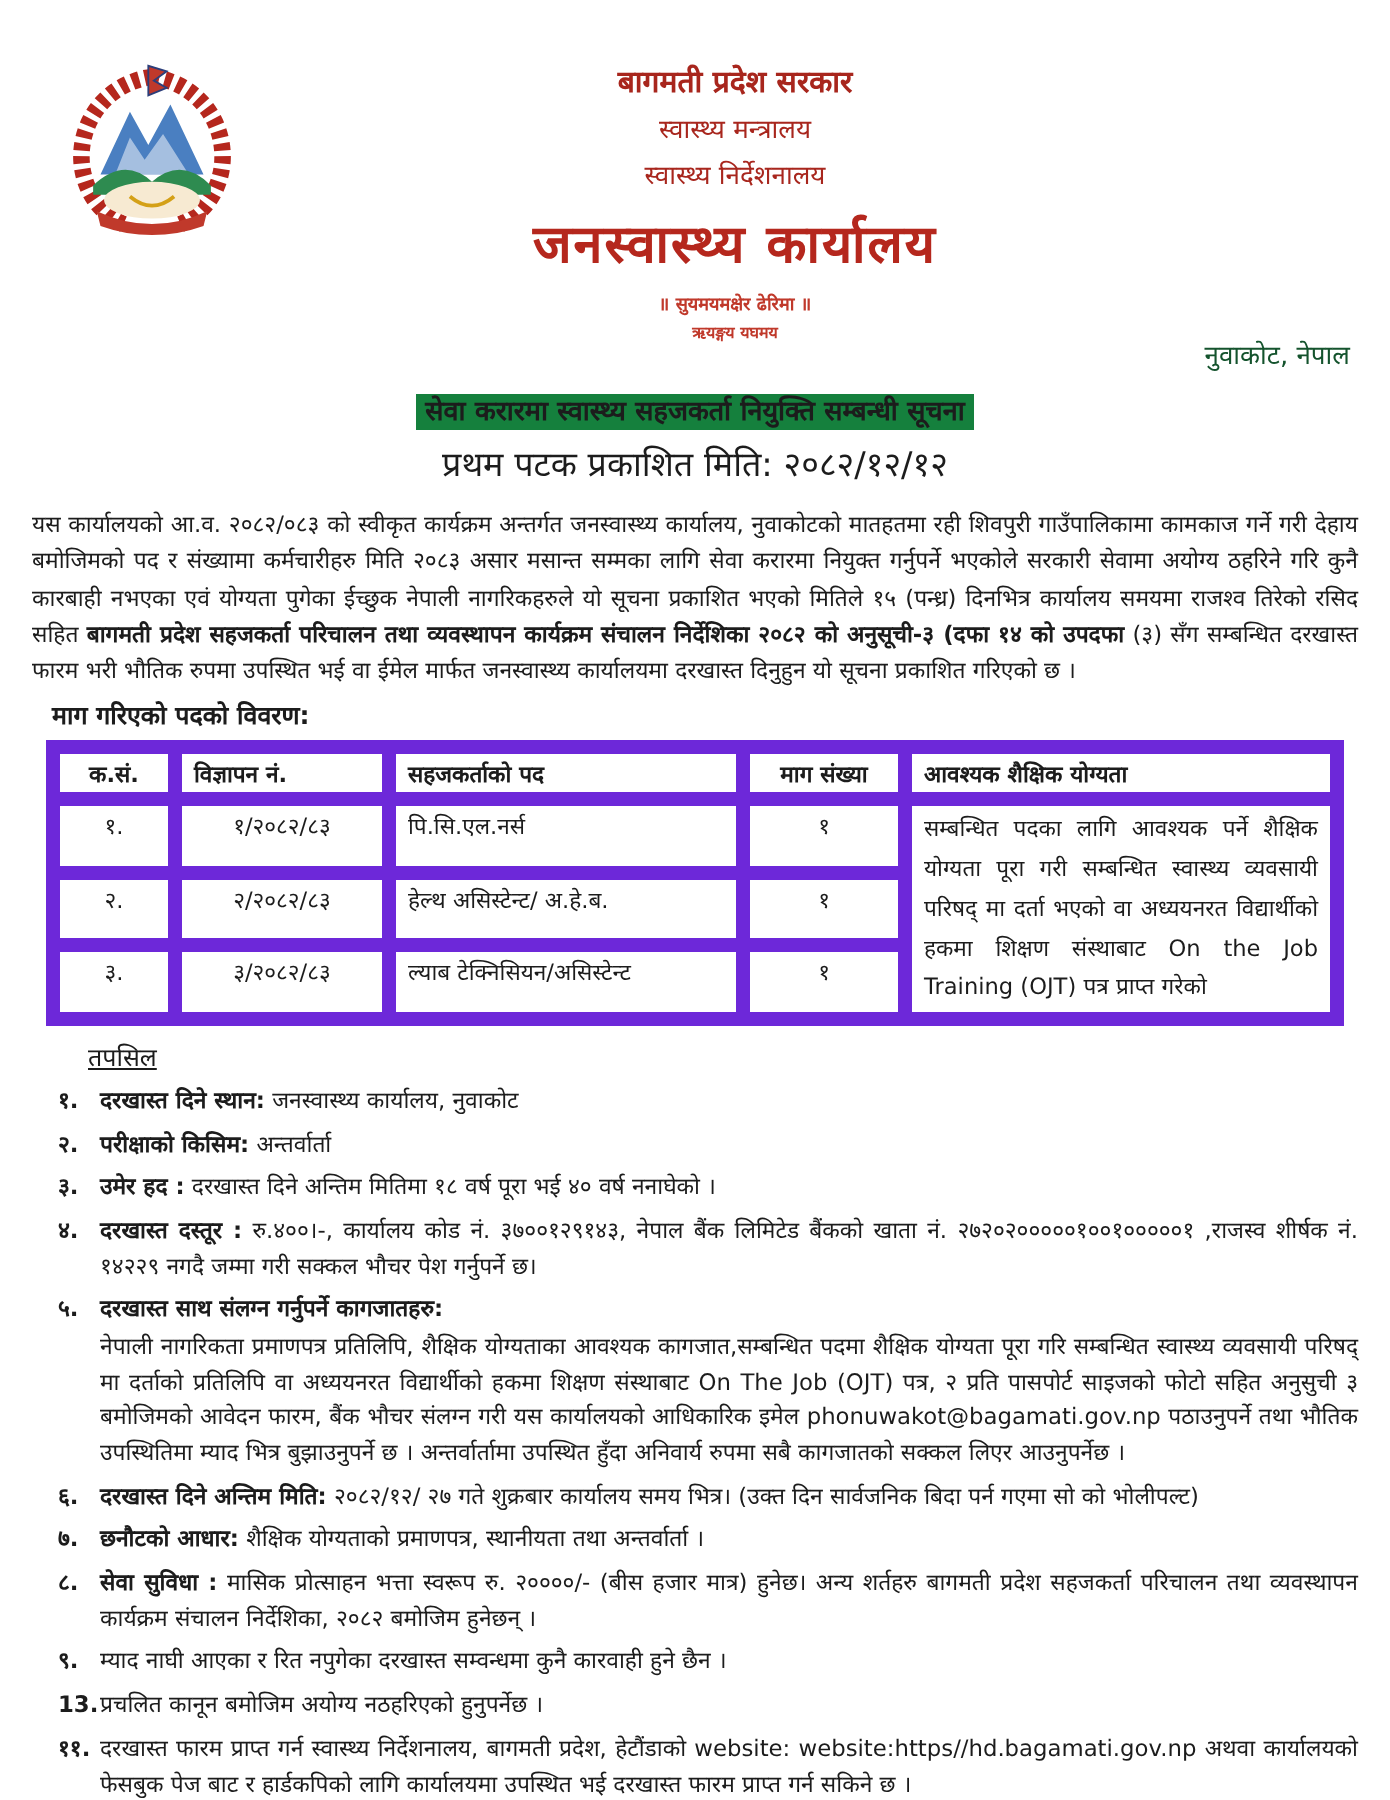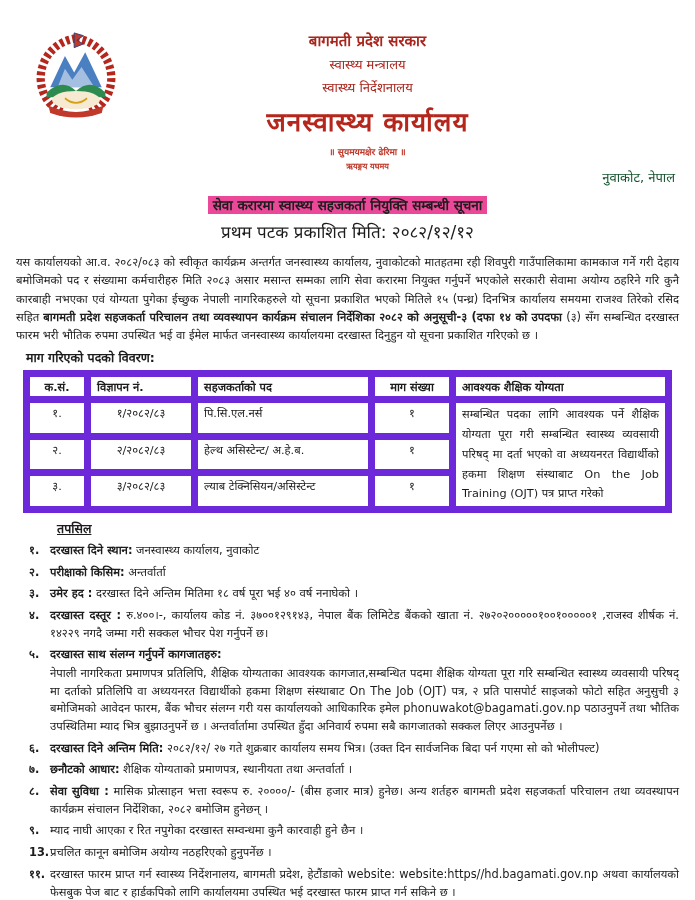--- a/index.html
+++ b/index.html
@@ -14,33 +14,33 @@
   .emblem{position:absolute;left:14px;top:2px;width:92px;height:92px;}
   .head-center{margin-left:40px;}
   .gov-line{color:#a8261d;font-weight:bold;font-size:15px;}
   .min-line{color:#a8261d;font-size:13px;margin-top:5px;}
   .office-line{color:#b5271d;font-size:26px;font-weight:bold;margin-top:7px;letter-spacing:1px;}
   .seal-line1{color:#c0392b;font-size:9px;margin-top:6px;font-weight:bold;}
   .seal-line2{color:#c0392b;font-size:8px;margin-top:2px;font-weight:bold;}
   .location-line{position:absolute;right:4px;bottom:-6px;color:#14532d;font-size:13px;}
   
   .notice-title{text-align:center;margin-top:16px;font-size:13.5px;font-weight:bold;}
-  .hl{background:#ec4899;padding:1px 5px;}
+  .hl{background:#15803d;padding:1px 5px;}
   .published{text-align:center;font-size:17px;font-weight:normal;margin-top:6px;}
   
   .intro{font-size:11.4px;line-height:1.6;text-align:justify;margin:10px 0 5px 0;}
   
   .sec-head{font-weight:bold;font-size:12.5px;margin:3px 0 4px 10px;}
   table.positions{width:calc(100% - 14px);margin-left:7px;border-collapse:collapse;font-size:11.3px;}
   table.positions th,table.positions td{border:7px solid #6d28d9;padding:2px 6px;vertical-align:top;text-align:left;}
   table.positions th{font-weight:bold;}
   .c-center{text-align:center !important;}
   .qual-cell{line-height:1.75;text-align:justify !important;}
   
-  .tapasil{font-weight:bold;text-decoration:underline;font-size:12.5px;margin:7px 0 5px 41px;}
+  .tapasil{font-weight:normal;text-decoration:underline;font-size:12.5px;margin:7px 0 5px 28px;}
   .items{margin:0;}
   .item{position:relative;font-size:11.4px;line-height:1.55;padding-left:34px;margin-bottom:4px;text-align:justify;}
   .inum{position:absolute;left:13px;font-weight:bold;}
   .ilabel{font-weight:bold;}
   .itext-block{margin-top:1px;}
   .interview-row{display:flex;margin-top:3px;align-items:flex-end;}
   .interview-row .cell1{width:225px;}
   .interview-row .cell2{width:265px;}
   .interview-row .cell3{flex:1;}
 </style>

